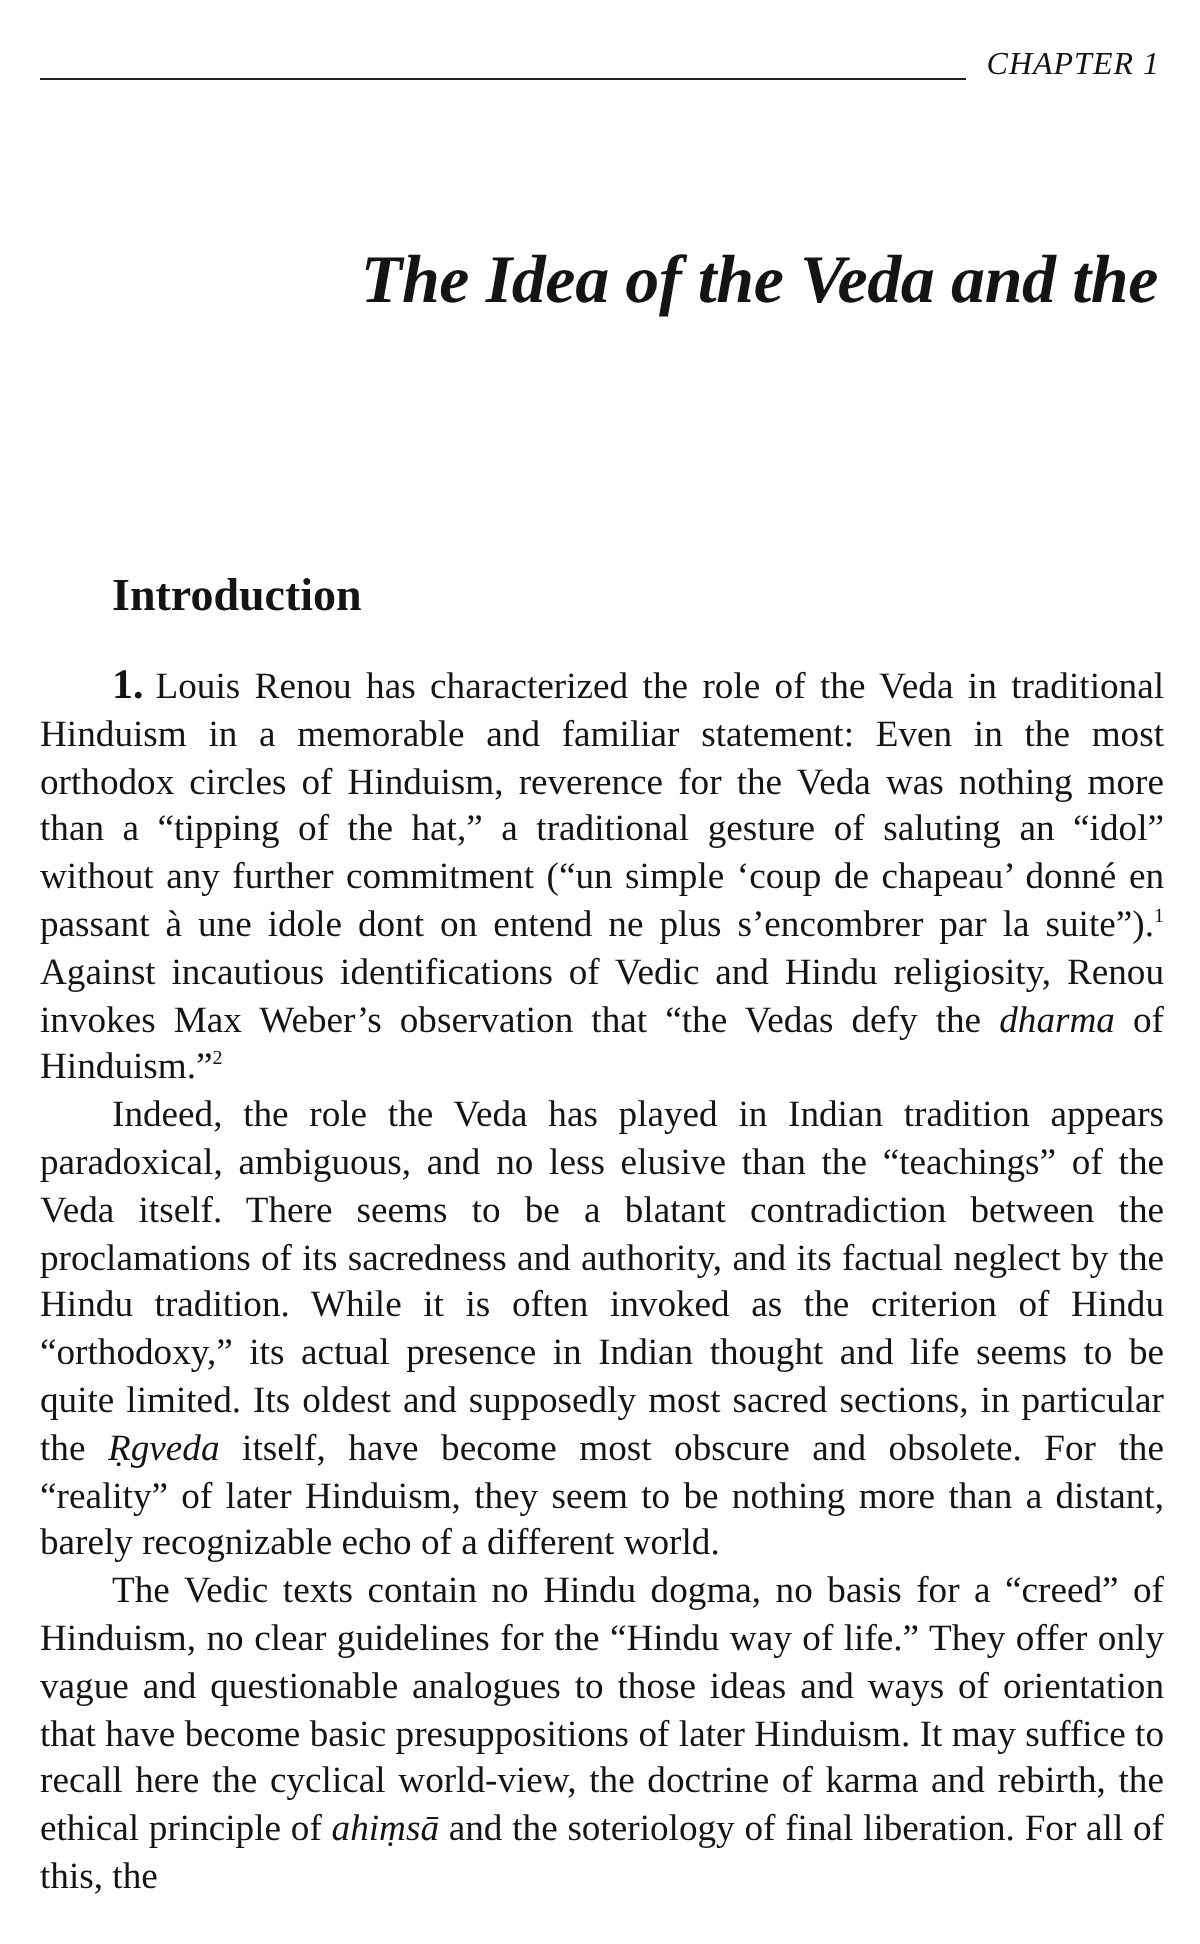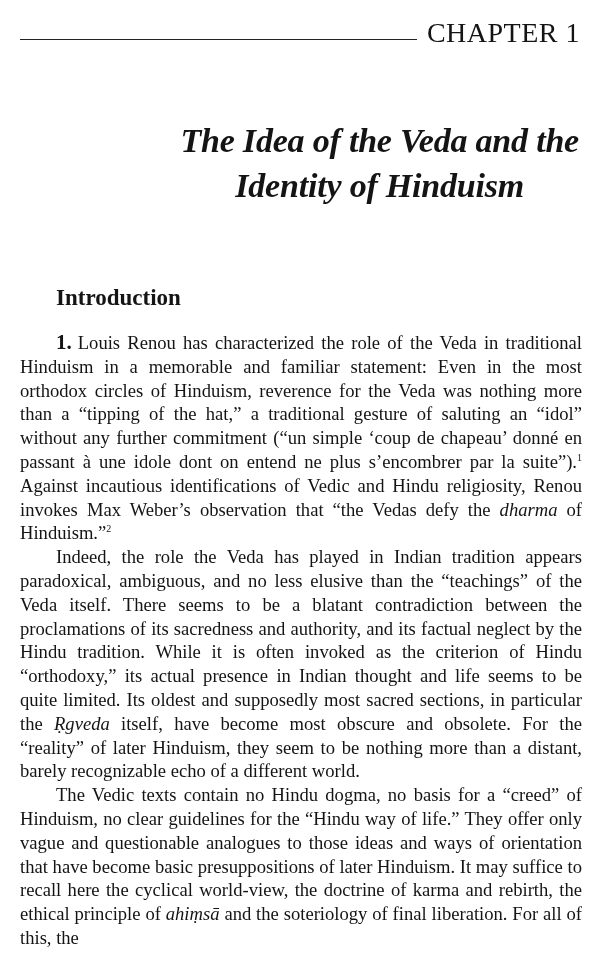--- a/index.html
+++ b/index.html
@@ -9,24 +9,24 @@
       color: #141414;
     }
     .chapter-head {
       position: absolute; left: 20px; right: 20px; top: 18px;
       display: flex; align-items: flex-end;
     }
     .chapter-rule {
       flex: 1; border-bottom: 1.5px solid #222; margin-right: 10px; margin-bottom: 8px;
     }
     .chapter-label {
-      font-size: 28px; letter-spacing: 0.5px; line-height: 30px;
+      font-size: 16px; letter-spacing: 0.5px; line-height: 30px; font-style: italic;
     }
     .title {
-      position: absolute; right: 21px; top: 118px; text-align: center;
+      position: absolute; right: 21px; top: 118px; text-align: left;
       font-size: 34px; font-weight: bold; font-style: italic; line-height: 45px;
       margin: 0; letter-spacing: -0.2px;
     }
     .section-heading {
       position: absolute; left: 56px; top: 284px;
       font-size: 23px; font-weight: bold; margin: 0; line-height: 28px;
     }
     .body-text {
       position: absolute; left: 20px; top: 331px; width: 562px;
       font-size: 18.6px; line-height: 23.8px;
@@ -42,21 +42,20 @@
 </head>
 <body>
 
 <div class="chapter-head">
   <div class="chapter-rule"></div>
   <div class="chapter-label">CHAPTER 1</div>
 </div>
 
 <h1 class="title">
   <span>The Idea of the Veda and the</span><br>
-  <span>Identity of Hinduism</span>
 </h1>
 
 <h2 class="section-heading">Introduction</h2>
 
 <div class="body-text">
   <p><span class="para-num">1.</span><span>Louis Renou has characterized the role of the Veda in traditional Hinduism in a memorable and familiar statement: Even in the most orthodox circles of Hinduism, reverence for the Veda was nothing more than a “tipping of the hat,” a traditional gesture of saluting an “idol” without any further commitment (“un simple ‘coup de chapeau’ donné en passant à une idole dont on entend ne plus s’encombrer par la suite”).</span><sup>1</sup><span> Against incautious identifications of Vedic and Hindu religiosity, Renou invokes Max Weber’s observation that “the Vedas defy the </span><em>dharma</em><span> of Hinduism.”</span><sup>2</sup></p>
   <p><span>Indeed, the role the Veda has played in Indian tradition appears paradoxical, ambiguous, and no less elusive than the “teachings” of the Veda itself. There seems to be a blatant contradiction between the proclamations of its sacredness and authority, and its factual neglect by the Hindu tradition. While it is often invoked as the criterion of Hindu “orthodoxy,” its actual presence in Indian thought and life seems to be quite limited. Its oldest and supposedly most sacred sections, in particular the </span><em>Ṛgveda</em><span> itself, have become most obscure and obsolete. For the “reality” of later Hinduism, they seem to be nothing more than a distant, barely recognizable echo of a different world.</span></p>
   <p><span>The Vedic texts contain no Hindu dogma, no basis for a “creed” of Hinduism, no clear guidelines for the “Hindu way of life.” They offer only vague and questionable analogues to those ideas and ways of orientation that have become basic presuppositions of later Hinduism. It may suffice to recall here the cyclical world-view, the doctrine of karma and rebirth, the ethical principle of </span><em>ahiṃsā</em><span> and the soteriology of final liberation. For all of this, the</span></p>
 </div>
 

